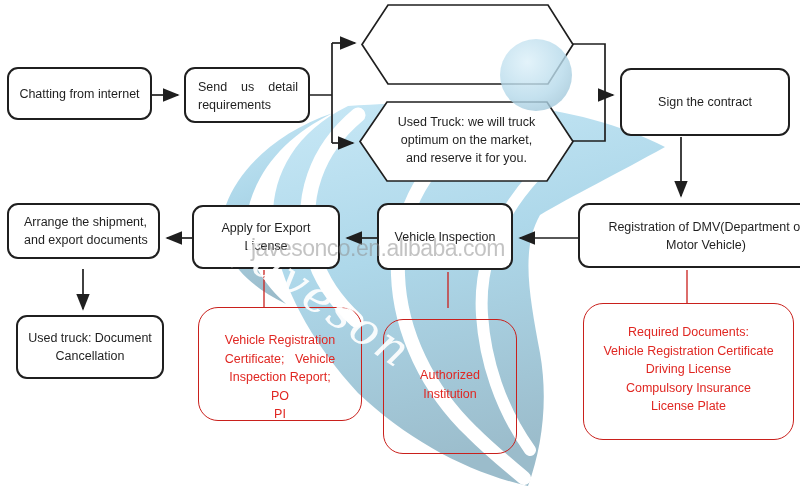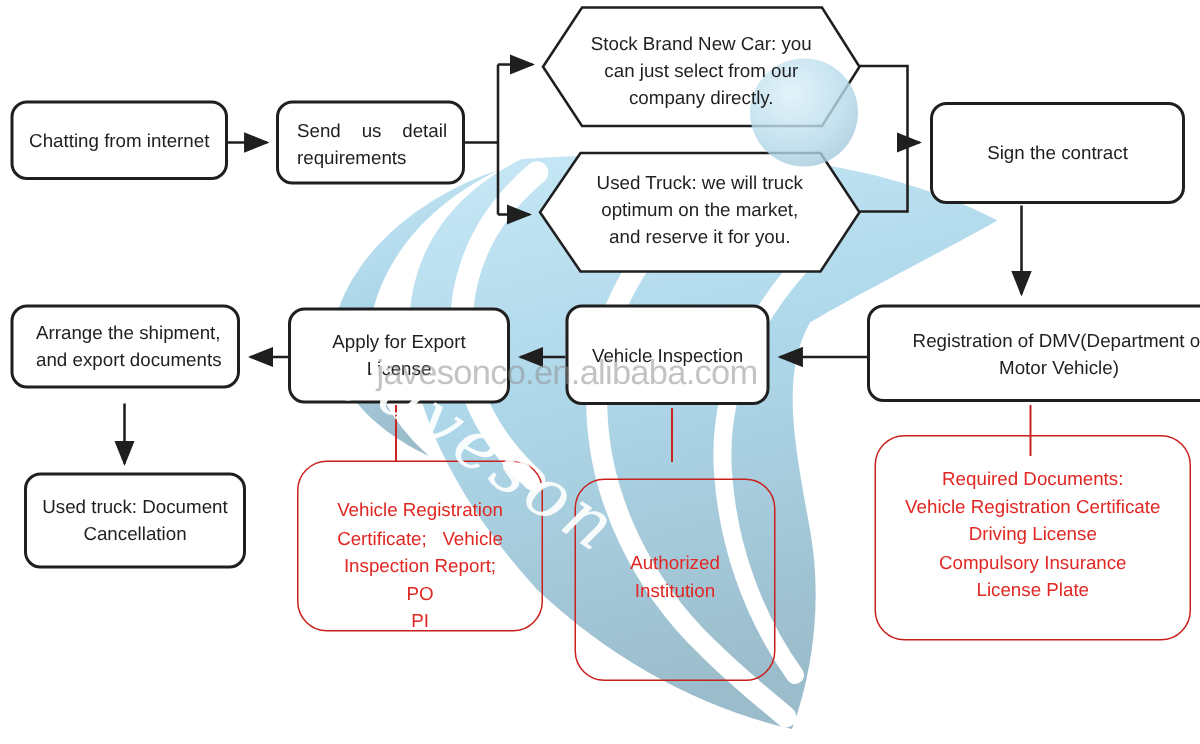--- a/index.html
+++ b/index.html
@@ -31,21 +31,21 @@
   .hex1-label{left:362px;top:20px;width:211px;}
   .hex2-label{left:360px;top:113px;width:213px;}
   
   .note{
     position:absolute;box-sizing:border-box;background:transparent;
     border:1.5px solid #c9201c;border-radius:20px;z-index:2;
     color:#e02722;font-size:12.5px;line-height:18.5px;text-align:center;white-space:pre-wrap;
   }
   .note-export{left:198px;top:307px;width:164px;height:114px;padding-top:23px;}
   .note-auth{left:383px;top:319px;width:134px;height:135px;padding-top:46px;}
-  .note-dmv{left:583px;top:290px;width:211px;height:137px;padding-top:19px;padding-left:3px;padding-right:3px;}
+  .note-dmv{left:583px;top:303px;width:211px;height:137px;padding-top:19px;padding-left:3px;padding-right:3px;}
   
   .script-wm{
     position:absolute;left:256px;top:222px;z-index:3;
     font-family:"DejaVu Serif", serif;font-style:italic;font-size:46px;
     color:#ffffff;opacity:.93;letter-spacing:3px;white-space:nowrap;
     transform:rotate(34deg);transform-origin:left top;pointer-events:none;
   }
   .url-wm{
     position:absolute;left:251px;top:235px;z-index:4;
     font-size:23px;color:#8e8e8e;opacity:.52;letter-spacing:-.5px;white-space:nowrap;
@@ -133,23 +133,20 @@
   </div>
   <div class="node n-shipment">
     <span>Arrange the shipment,
 and export documents</span>
   </div>
   <div class="node n-cancellation">
     <span>Used truck: Document
 Cancellation</span>
   </div>
 
-  <div class="hexlabel hex1-label">Stock Brand New Car: you
-can just select from our
-company directly.</div>
   <div class="hexlabel hex2-label">Used Truck: we will truck
 optimum on the market,
 and reserve it for you.</div>
 
   <div class="note note-export">Vehicle Registration
 Certificate;   Vehicle
 Inspection Report;
 PO
 PI</div>
   <div class="note note-auth">Authorized

